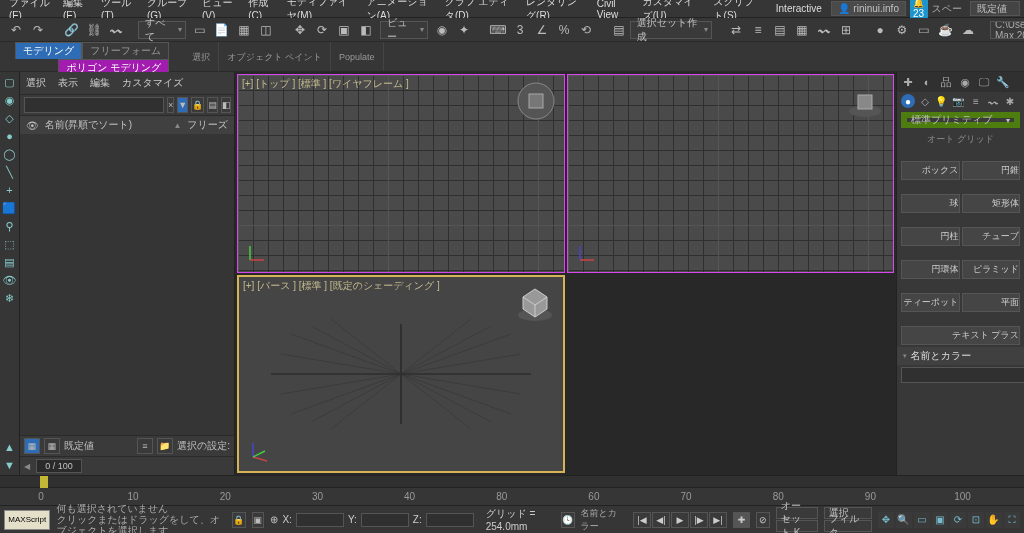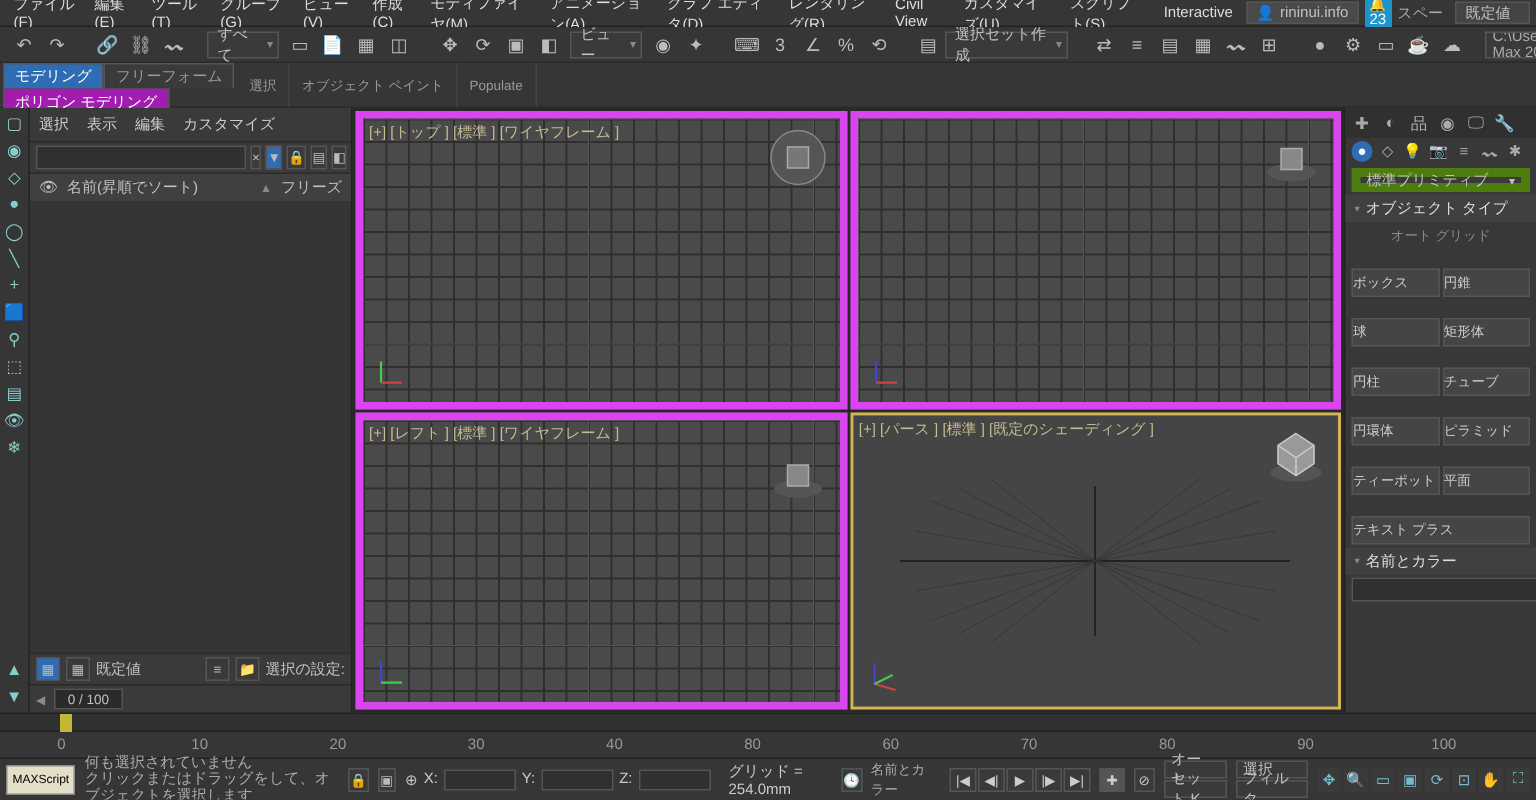--- a/index.html
+++ b/index.html
@@ -15,21 +15,21 @@
 
 .toolbar-row { display: flex; align-items: center; height: 24px; background: #363636; border-bottom: 1px solid #2a2a2a; padding: 0 4px; gap: 2px; }
 .tb-group { display: flex; align-items: center; gap: 2px; padding: 0 2px; }
 .tb-btn { width: 20px; height: 20px; display: flex; align-items: center; justify-content: center; background: #363636; color: #bbb; font-size: 12px; cursor: pointer; border-radius: 2px; }
 .tb-sep { width: 1px; height: 18px; background: #555; margin: 0 3px; }
 .tb-dd { background: #3a3a3a; border: 1px solid #555; padding: 0 12px 0 6px; height: 18px; display: flex; align-items: center; min-width: 48px; font-size: 10px; position: relative; }
 .tb-dd::after { content: "▾"; position: absolute; right: 3px; font-size: 8px; color: #888; }
 .tb-path { background: #3a3a3a; border: 1px solid #555; padding: 0 4px; height: 18px; display: flex; align-items: center; font-size: 9px; color: #aaa; min-width: 105px; overflow: hidden; }
 
 .ribbon-row { display: flex; align-items: center; height: 30px; background: #363636; border-bottom: 1px solid #2a2a2a; }
-.ribbon-tabs { display: flex; flex-direction: column; align-items: flex-start; padding: 0 2px; height: 100%; }
+.ribbon-tabs { display: flex; flex-direction: column; align-items: flex-end; padding: 0 15px; height: 100%; }
 .ribbon-tabs-top { display: flex; gap: 0; }
 .ribbon-tab { padding: 1px 7px; font-size: 10px; color: #999; background: #3a3a3a; border: 1px solid #555; border-bottom: none; cursor: pointer; }
 .ribbon-tab.active { background: #2e6db5; color: #fff; }
 .ribbon-sub { padding: 1px 7px; font-size: 10px; color: #fff; background: #a21caf; border: 1px solid #555; }
 .ribbon-sec { display: flex; flex-direction: column; align-items: center; justify-content: center; padding: 0 8px; border-right: 1px solid #444; height: 100%; }
 .ribbon-sec-label { font-size: 9px; color: #999; margin-top: 1px; }
 
 .middle { flex: 1; display: flex; overflow: hidden; }
 .icon-strip { width: 20px; background: #363636; border-right: 1px solid #222; display: flex; flex-direction: column; gap: 2px; padding: 2px 0; align-items: center; }
 .strip-btn { width: 16px; height: 16px; display: flex; align-items: center; justify-content: center; color: #8cc; font-size: 11px; cursor: pointer; }
@@ -43,21 +43,21 @@
 .mini-btn.active { background: #2e6db5; }
 .scene-header { display: flex; align-items: center; padding: 2px 6px; background: #404040; gap: 6px; }
 .scene-arrow { font-size: 8px; color: #888; }
 .scene-body { flex: 1; background: #353535; }
 .scene-footer { display: flex; align-items: center; padding: 2px 4px; border-top: 1px solid #2a2a2a; gap: 4px; background: #3a3a3a; }
 .time-row { display: flex; align-items: center; padding: 2px 4px; border-top: 1px solid #2a2a2a; gap: 6px; }
 .time-pill { background: #2a2a2a; border: 1px solid #555; padding: 1px 8px; font-size: 9px; }
 
 .viewport-area { flex: 1; display: flex; flex-direction: column; background: #282828; }
 .vp-grid { flex: 1; display: grid; grid-template-columns: 1fr 1fr; grid-template-rows: 1fr 1fr; gap: 2px; padding: 2px; }
-.viewport { background: #4a4a4a; border: 5px solid #d946ef; position: relative; overflow: hidden; }
+.viewport { background: #4a4a4a; border: 1px solid #d946ef; position: relative; overflow: hidden; }
 .viewport.active { border: 2px solid #d4b456; }
 .vp-label { position: absolute; top: 2px; left: 4px; font-size: 10px; color: #c4bb8f; z-index: 2; }
 .vp-axis { position: absolute; bottom: 6px; left: 8px; z-index: 2; }
 .vp-axis svg { width: 22px; height: 22px; }
 .vp-icon-tr { position: absolute; top: 6px; right: 8px; width: 40px; height: 40px; z-index: 2; }
 
 .grid-bg { position: absolute; inset: 0;
   background-image:
     linear-gradient(#555 1px, transparent 1px),
     linear-gradient(90deg, #555 1px, transparent 1px),
@@ -91,21 +91,21 @@
 .cmd-tab { width: 18px; height: 16px; display: flex; align-items: center; justify-content: center; font-size: 11px; color: #aaa; cursor: pointer; }
 .cmd-subtabs { display: flex; gap: 3px; padding: 2px 4px; }
 .cmd-subtab { width: 14px; height: 14px; display: flex; align-items: center; justify-content: center; font-size: 10px; color: #aaa; cursor: pointer; border-radius: 7px; }
 .cmd-subtab.active { background: #2e6db5; color: #fff; }
 .cmd-dd { margin: 2px 4px; background: #3a3a3a; border: 6px solid #4d7c0f; height: 16px; display: flex; align-items: center; padding: 0 4px; font-size: 10px; }
 .rollout-head { background: #404040; padding: 2px 6px; font-size: 10px; color: #ddd; cursor: pointer; display: flex; align-items: center; gap: 4px; }
 .rollout-head::before { content: "▾"; font-size: 7px; color: #888; }
 .rollout-body { padding: 2px 4px; display: flex; flex-direction: column; gap: 14px; }
 .autogrid { text-align: center; font-size: 9px; color: #888; padding: 1px 0; }
 .prim-row { display: flex; gap: 2px; }
-.prim-btn { flex: 1; background: #454545; border: 1px solid #555; padding: 2px 0; font-size: 9px; color: #ccc; text-align: left; cursor: pointer; }
+.prim-btn { flex: 1; background: #454545; border: 1px solid #555; padding: 2px 0; font-size: 9px; color: #ccc; text-align: right; cursor: pointer; }
 .nc-row { display: flex; align-items: center; padding: 2px 4px; gap: 4px; }
 </style>
 </head>
 <body>
 
 <div class="menubar">
   <span class="menubar-item">ファイル(F)</span>
   <span class="menubar-item">編集(E)</span>
   <span class="menubar-item">ツール(T)</span>
   <span class="menubar-item">グループ(G)</span>
@@ -310,36 +310,20 @@
               <rect x="13" y="14" width="14" height="14" fill="#888" stroke="#aaa"></rect>
             </svg>
         </div>
         <div class="vp-axis">
           <svg viewBox="0 0 22 22">
               <line x1="4" y1="18" x2="4" y2="4" stroke="#44c" stroke-width="1.5"></line>
               <line x1="4" y1="18" x2="18" y2="18" stroke="#c44" stroke-width="1.5"></line>
             </svg>
         </div>
       </div>
-      <div class="viewport">
-        <div class="grid-bg"></div>
-        <span class="vp-label">[+] [レフト ] [標準 ] [ワイヤフレーム ]</span>
-        <div class="vp-icon-tr" style="top:16px">
-          <svg viewBox="0 0 40 40">
-              <ellipse cx="20" cy="30" rx="16" ry="6" fill="#555"></ellipse>
-              <rect x="13" y="14" width="14" height="14" fill="#888" stroke="#aaa"></rect>
-            </svg>
-        </div>
-        <div class="vp-axis">
-          <svg viewBox="0 0 22 22">
-              <line x1="4" y1="18" x2="4" y2="4" stroke="#44c" stroke-width="1.5"></line>
-              <line x1="4" y1="18" x2="18" y2="18" stroke="#4c4" stroke-width="1.5"></line>
-            </svg>
-        </div>
-      </div>
       <div class="viewport active">
         <div class="persp-bg">
           <svg width="260" height="140">
             <g stroke="#333" stroke-width="0.5">
               <line x1="0" y1="70" x2="260" y2="70" stroke="#222" stroke-width="1.2"></line>
               <line x1="130" y1="20" x2="130" y2="120" stroke="#222" stroke-width="1.2"></line>
               <line x1="20" y1="110" x2="240" y2="30"></line>
                 <line x1="40" y1="118" x2="220" y2="22"></line>
               <line x1="20" y1="30" x2="240" y2="110"></line>
                 <line x1="40" y1="22" x2="220" y2="118"></line>
@@ -385,23 +369,20 @@
       <div class="cmd-subtab">💡</div>
       <div class="cmd-subtab">📷</div>
       <div class="cmd-subtab">≡</div>
       <div class="cmd-subtab">〰</div>
       <div class="cmd-subtab">✱</div>
     </div>
     <div class="cmd-dd">
         <span>標準プリミティブ</span>
         <span style="margin-left:auto;font-size:8px">▾</span>
       </div>
-    <div class="rollout-head">
-        <span>オブジェクト タイプ</span>
-      </div>
     <div class="rollout-body">
       <div class="autogrid">オート グリッド</div>
       <div class="prim-row">
           <div class="prim-btn">ボックス</div>
           <div class="prim-btn">円錐</div>
         </div>
       <div class="prim-row">
           <div class="prim-btn">球</div>
           <div class="prim-btn">矩形体</div>
         </div>

